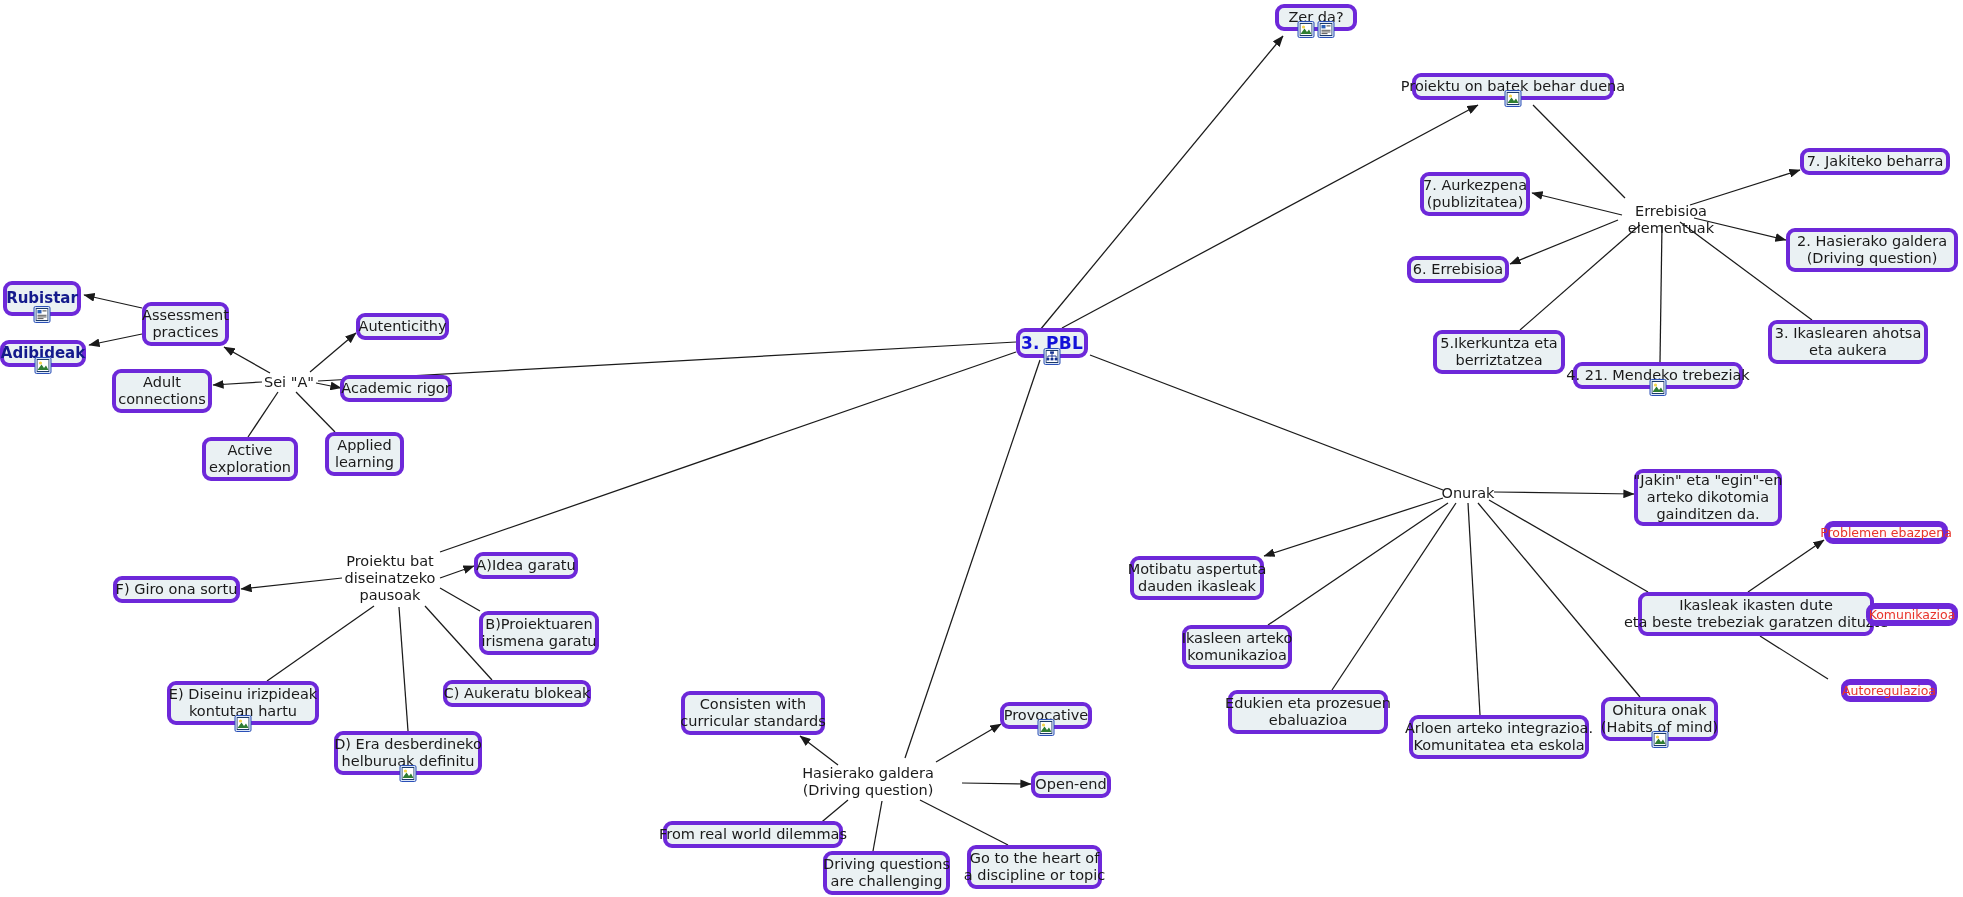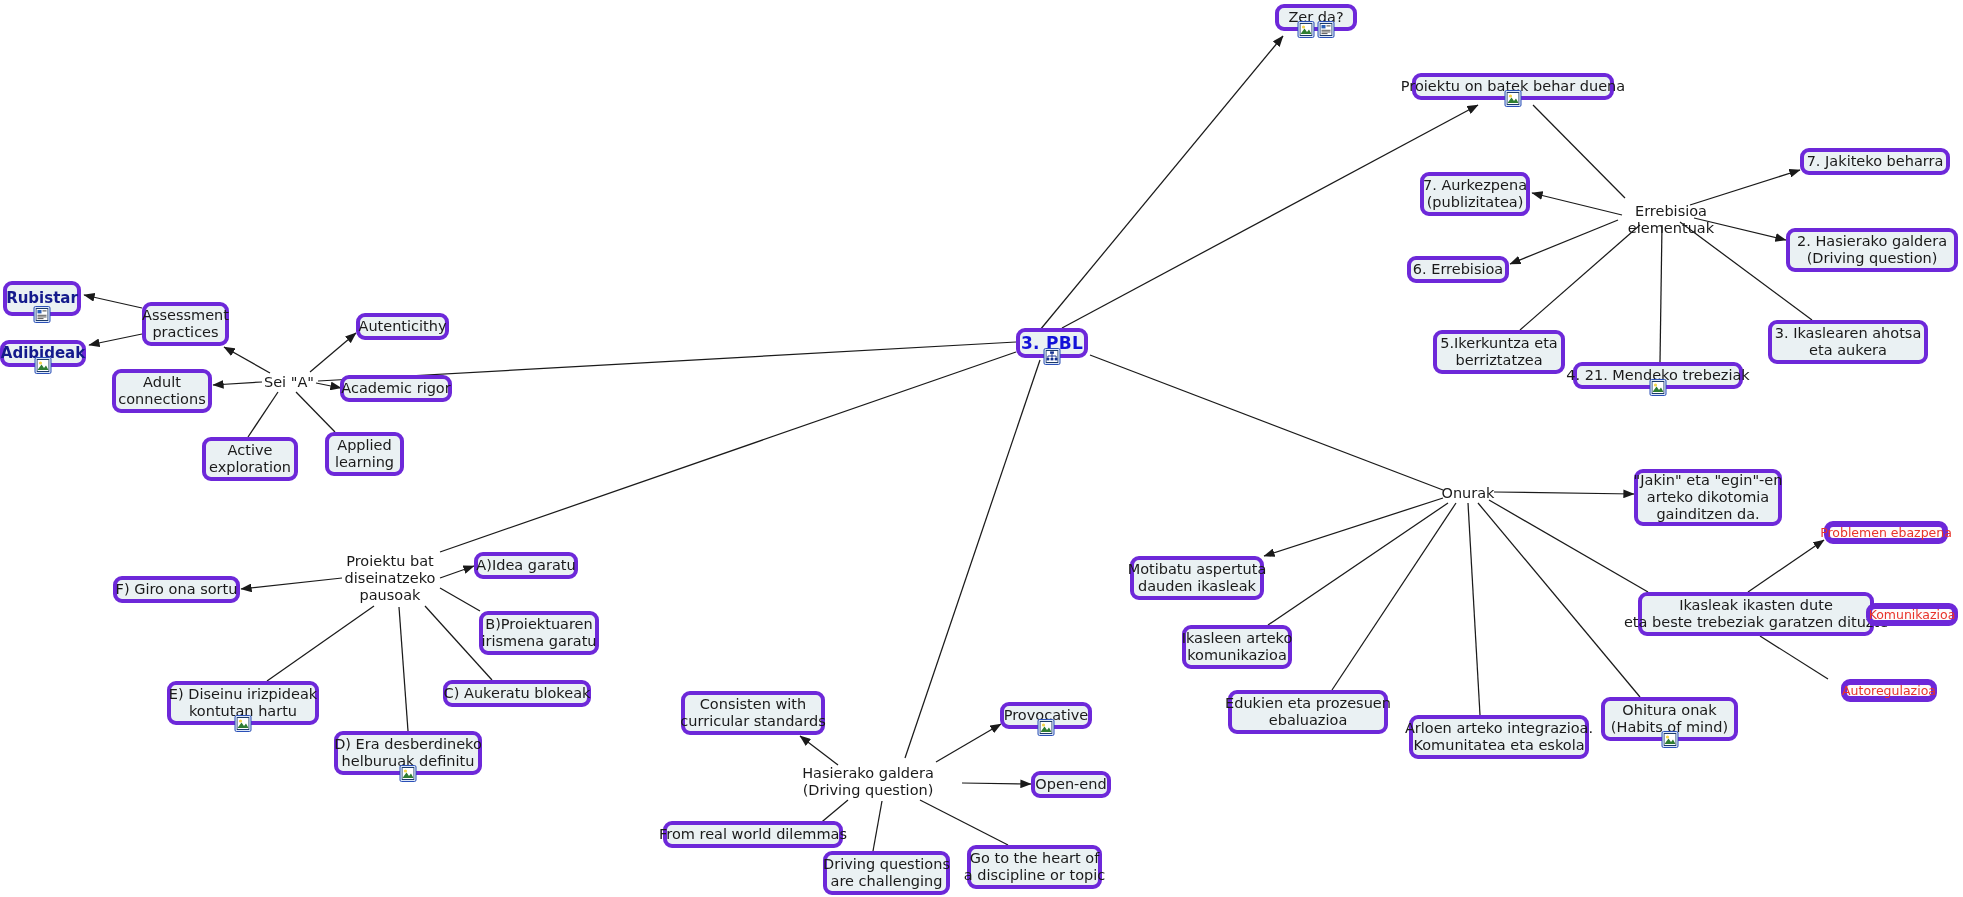--- a/index.html
+++ b/index.html
@@ -184,21 +184,21 @@
       <div class="node" style="left: 1182px; top: 625px; width: 110px; height: 44px;"><span>Ikasleen arteko
 komunikazioa</span></div>
       <div class="node" style="left: 1638px; top: 592px; width: 236px; height: 44px;"><span>Ikasleak ikasten dute
 eta beste trebeziak garatzen dituzte</span></div>
       <div class="node red" style="left: 1866px; top: 603px; width: 92px; height: 23px;"><span>Komunikazioa</span></div>
       <div class="node" style="left: 1228px; top: 690px; width: 160px; height: 44px;"><span>Edukien eta prozesuen
 ebaluazioa</span></div>
       <div class="node red" style="left: 1822px; top: 679px; width: 96px; height: 23px; margin-left: 19px;"><span>Autoregulazioa</span></div>
       <div class="node" style="left: 1409px; top: 715px; width: 180px; height: 44px;"><span>Arloen arteko integrazioa.
 Komunitatea eta eskola</span></div>
-      <div class="node" style="left: 1601px; top: 697px; width: 137px; height: 44px;"><span>Ohitura onak
+      <div class="node" style="left: 1601px; top: 697px; width: 117px; height: 44px;"><span>Ohitura onak
 (Habits of mind)</span><div class="icons"><span class="ic"><svg width="13" height="13" viewBox="0 0 13 13">
               <rect x="0.5" y="0.5" width="12" height="12" fill="#ffffff" stroke="#1b3a6b"></rect>
               <circle cx="4" cy="4" r="1.6" fill="#f5d54a"></circle>
               <path d="M1 11 L5 5.5 L7.5 9 L9.5 6.5 L12 11 Z" fill="#2f7d32"></path>
             </svg></span></div></div>
       <div class="node center" style="left: 1016px; top: 328px; width: 72px; height: 30px;"><span>3. PBL</span><div class="icons"><span class="ic"><svg width="13" height="13" viewBox="0 0 13 13">
               <rect x="0.5" y="0.5" width="12" height="12" fill="#ffffff" stroke="#1b3a6b"></rect>
               <rect x="4.6" y="1.4" width="3.8" height="2.4" fill="#13308f"></rect>
               <path d="M6.5 3.8 V6 M2.4 6 H10.6 M2.4 6 V8 M6.5 6 V8 M10.6 6 V8" stroke="#13308f" fill="none" stroke-width="0.9"></path>
               <rect x="1" y="8" width="2.8" height="2.4" fill="#13308f"></rect>

